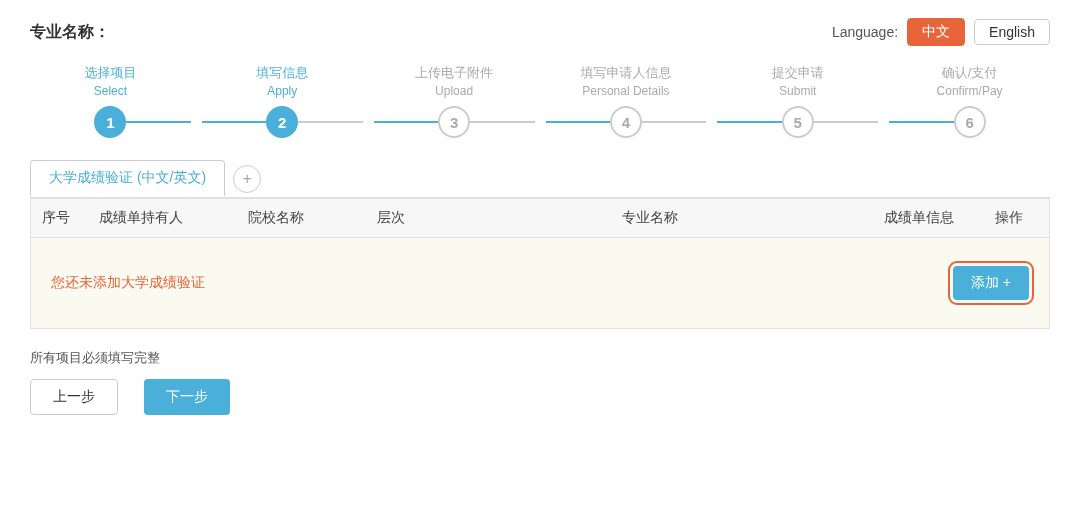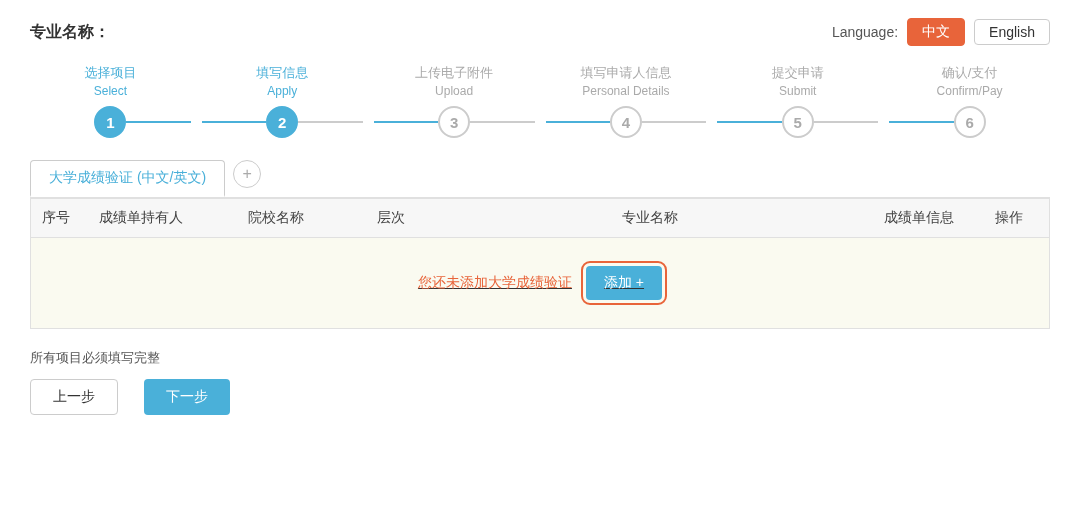--- a/index.html
+++ b/index.html
@@ -128,20 +128,21 @@
     }
     .step-circle.inactive {
       background: #fff;
       color: #aaa;
       border: 2px solid #ccc;
     }
 
     
     .tab-row {
       display: flex;
+      align-items: center;
       border-bottom: 2px solid #e0e0e0;
       margin-bottom: 0;
       gap: 0;
     }
     .tab-item {
       padding: 8px 18px;
       font-size: 14px;
       cursor: pointer;
       border: 1px solid #ccc;
       border-bottom: none;
@@ -190,24 +191,23 @@
       color: #444;
       text-align: center;
       font-weight: 500;
       padding: 0 8px;
     }
     .table-body {
       background: #fafaf0;
       min-height: 90px;
       display: flex;
       align-items: center;
-      justify-content: center;
+      justify-content: space-between;
       gap: 14px;
       padding: 20px;
-      text-decoration: underline;
     }
     .empty-text {
       color: #e8643a;
       font-size: 14px;
     }
     .add-btn {
       background: #4ab0d9;
       color: #fff;
       border: none;
       border-radius: 4px;

